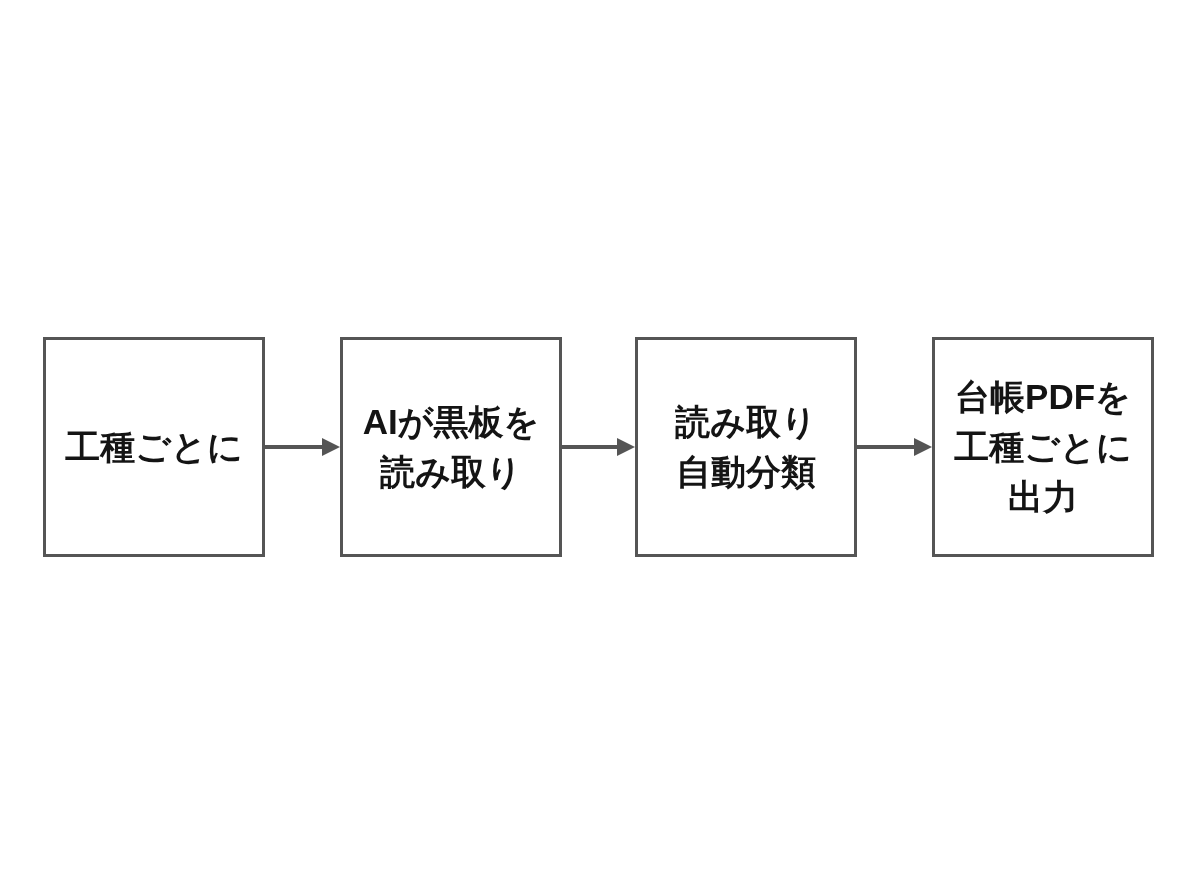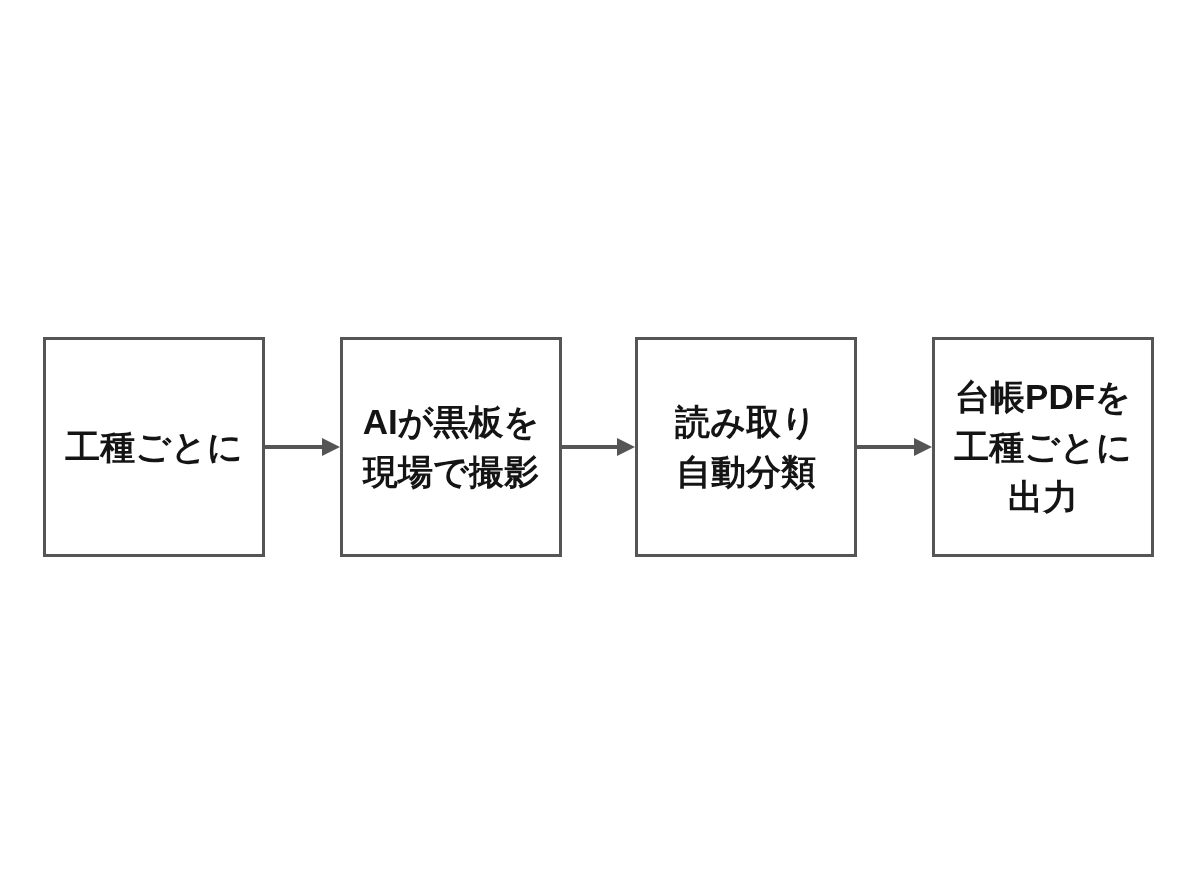--- a/index.html
+++ b/index.html
@@ -64,21 +64,21 @@
       <span class="flow-label">工種ごとに</span>
     </div>
 
     <svg class="flow-arrow" width="75" height="24" viewBox="0 0 75 24" aria-hidden="true">
       <line x1="0" y1="12" x2="61" y2="12"></line>
       <polygon points="57,3 75,12 57,21"></polygon>
     </svg>
 
     <div class="flow-box">
       <span class="flow-label">AIが黒板を
-現場で撮影</span>
+読み取り</span>
     </div>
 
     <svg class="flow-arrow" width="73" height="24" viewBox="0 0 73 24" aria-hidden="true">
       <line x1="0" y1="12" x2="59" y2="12"></line>
       <polygon points="55,3 73,12 55,21"></polygon>
     </svg>
 
     <div class="flow-box">
       <span class="flow-label">読み取り
 自動分類</span>

